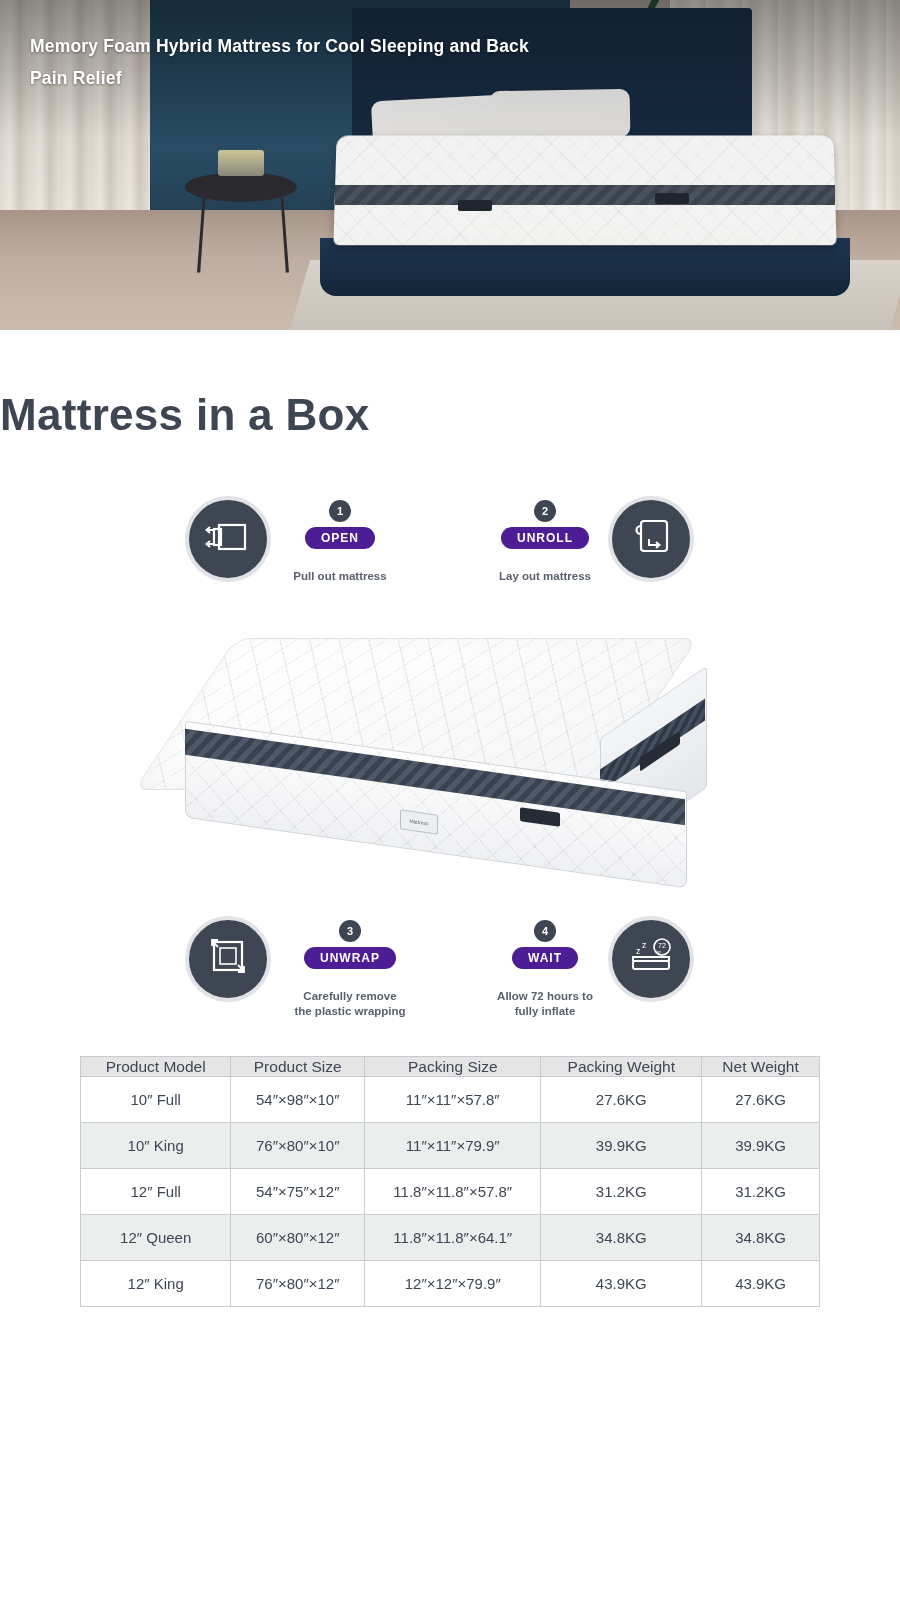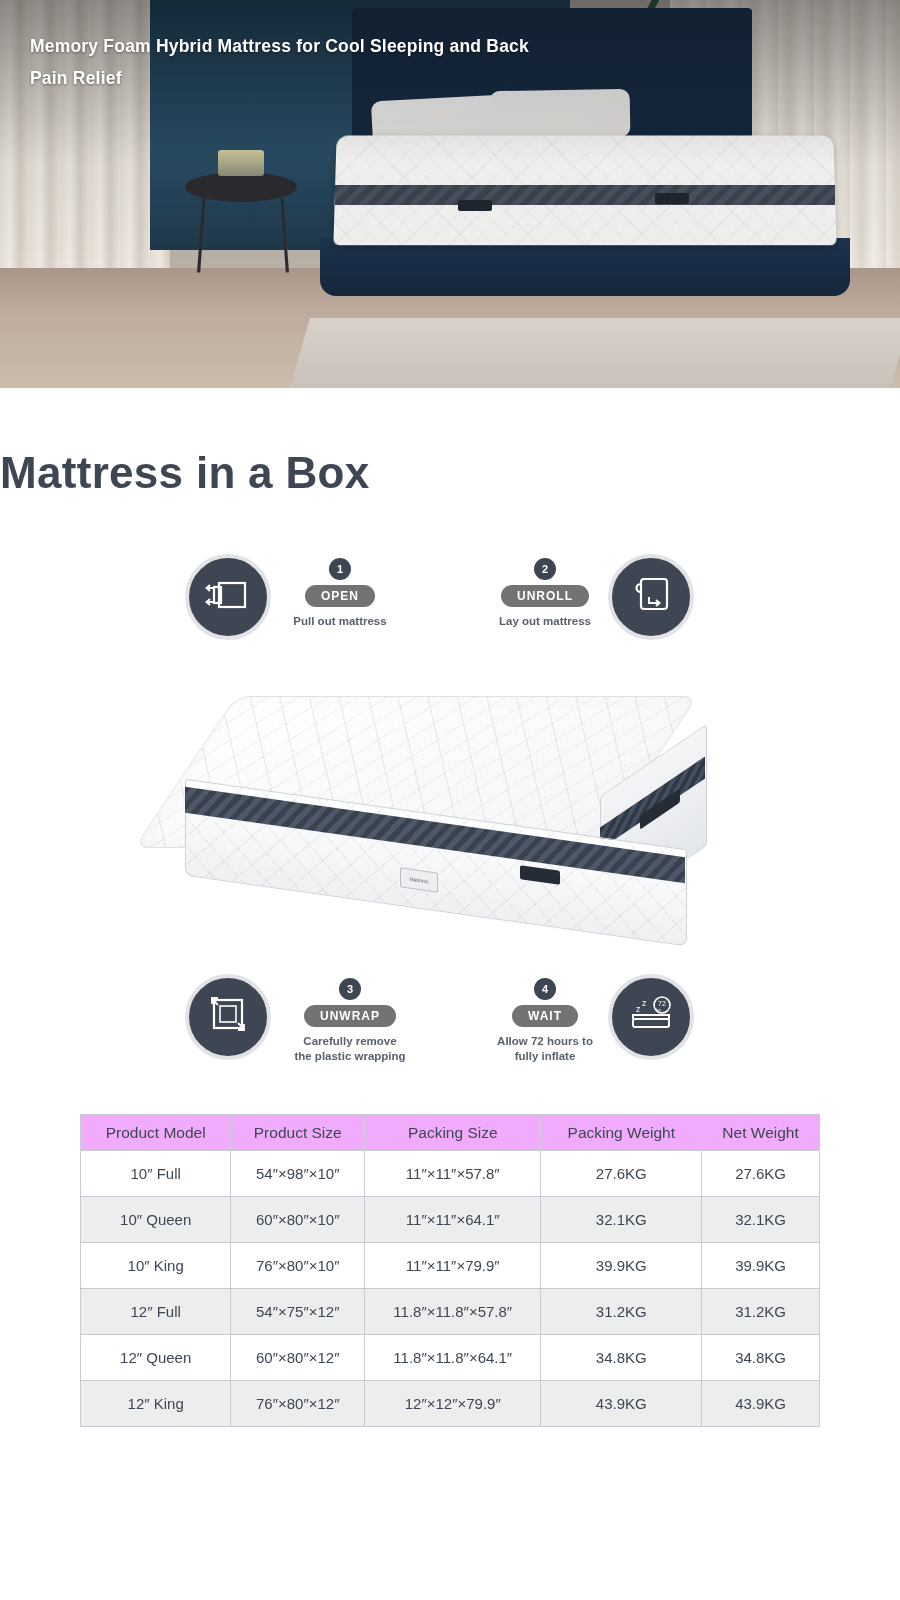--- a/index.html
+++ b/index.html
@@ -13,21 +13,21 @@
     position: relative;
     font-family: "Liberation Sans", sans-serif;
     color: #3d4450;
     overflow: hidden;
   }
 
   
   .hero {
     position: relative;
     width: 900px;
-    height: 388px;
+    height: 330px;
     overflow: hidden;
     background: #b9b0a6;
   }
   .hero-bg {
     position: absolute;
     inset: 0;
   }
   
   .hero-floor {
     position: absolute;
@@ -216,33 +216,33 @@
     background: #3f4653;
     color: #fff;
     font-size: 11px;
     font-weight: bold;
     line-height: 22px;
     margin: 0 auto 5px;
     text-align: center;
   }
   .step-label {
     display: inline-block;
-    background: #737373;
+    background: #4c1d95;
     color: #ffffff;
     font-size: 12px;
     font-weight: bold;
     letter-spacing: 1px;
     padding: 4px 16px;
     border-radius: 11px;
   }
   .step-desc {
     font-size: 11.5px;
     color: #5a616c;
     line-height: 15px;
-    margin-top: 7px;
+    margin-top: 20px;
     font-weight: 600;
   }
 
   
   .product-wrap {
     position: relative;
     width: 900px;
     height: 290px;
     margin-top: 10px;
   }
@@ -327,23 +327,23 @@
     color: #3f4653;
   }
   th, td {
     border: 1px solid #c8ccd2;
     text-align: center;
     padding: 14px 4px;
     font-weight: normal;
   }
   thead th {
     font-size: 15.5px;
-    padding: 8px 4px;
+    padding: 0 4px;
     line-height: 19px;
-    background: #f0abfc;
+    background: #e5e5e5;
   }
   tbody tr:nth-child(even) td {
     background: #eceded;
   }
 </style>
 </head>
 <body>
 
 <div class="hero">
   <div class="hero-bg">
@@ -485,27 +485,20 @@
         <th>Net Weight</th>
       </tr>
     </thead>
     <tbody>
       <tr>
         <td>10″ Full</td>
         <td>54″×98″×10″</td>
         <td>11″×11″×57.8″</td>
         <td>27.6KG</td>
         <td>27.6KG</td>
-      </tr>
-      <tr>
-        <td>10″ Queen</td>
-        <td>60″×80″×10″</td>
-        <td>11″×11″×64.1″</td>
-        <td>32.1KG</td>
-        <td>32.1KG</td>
       </tr>
       <tr>
         <td>10″ King</td>
         <td>76″×80″×10″</td>
         <td>11″×11″×79.9″</td>
         <td>39.9KG</td>
         <td>39.9KG</td>
       </tr>
       <tr>
         <td>12″ Full</td>

